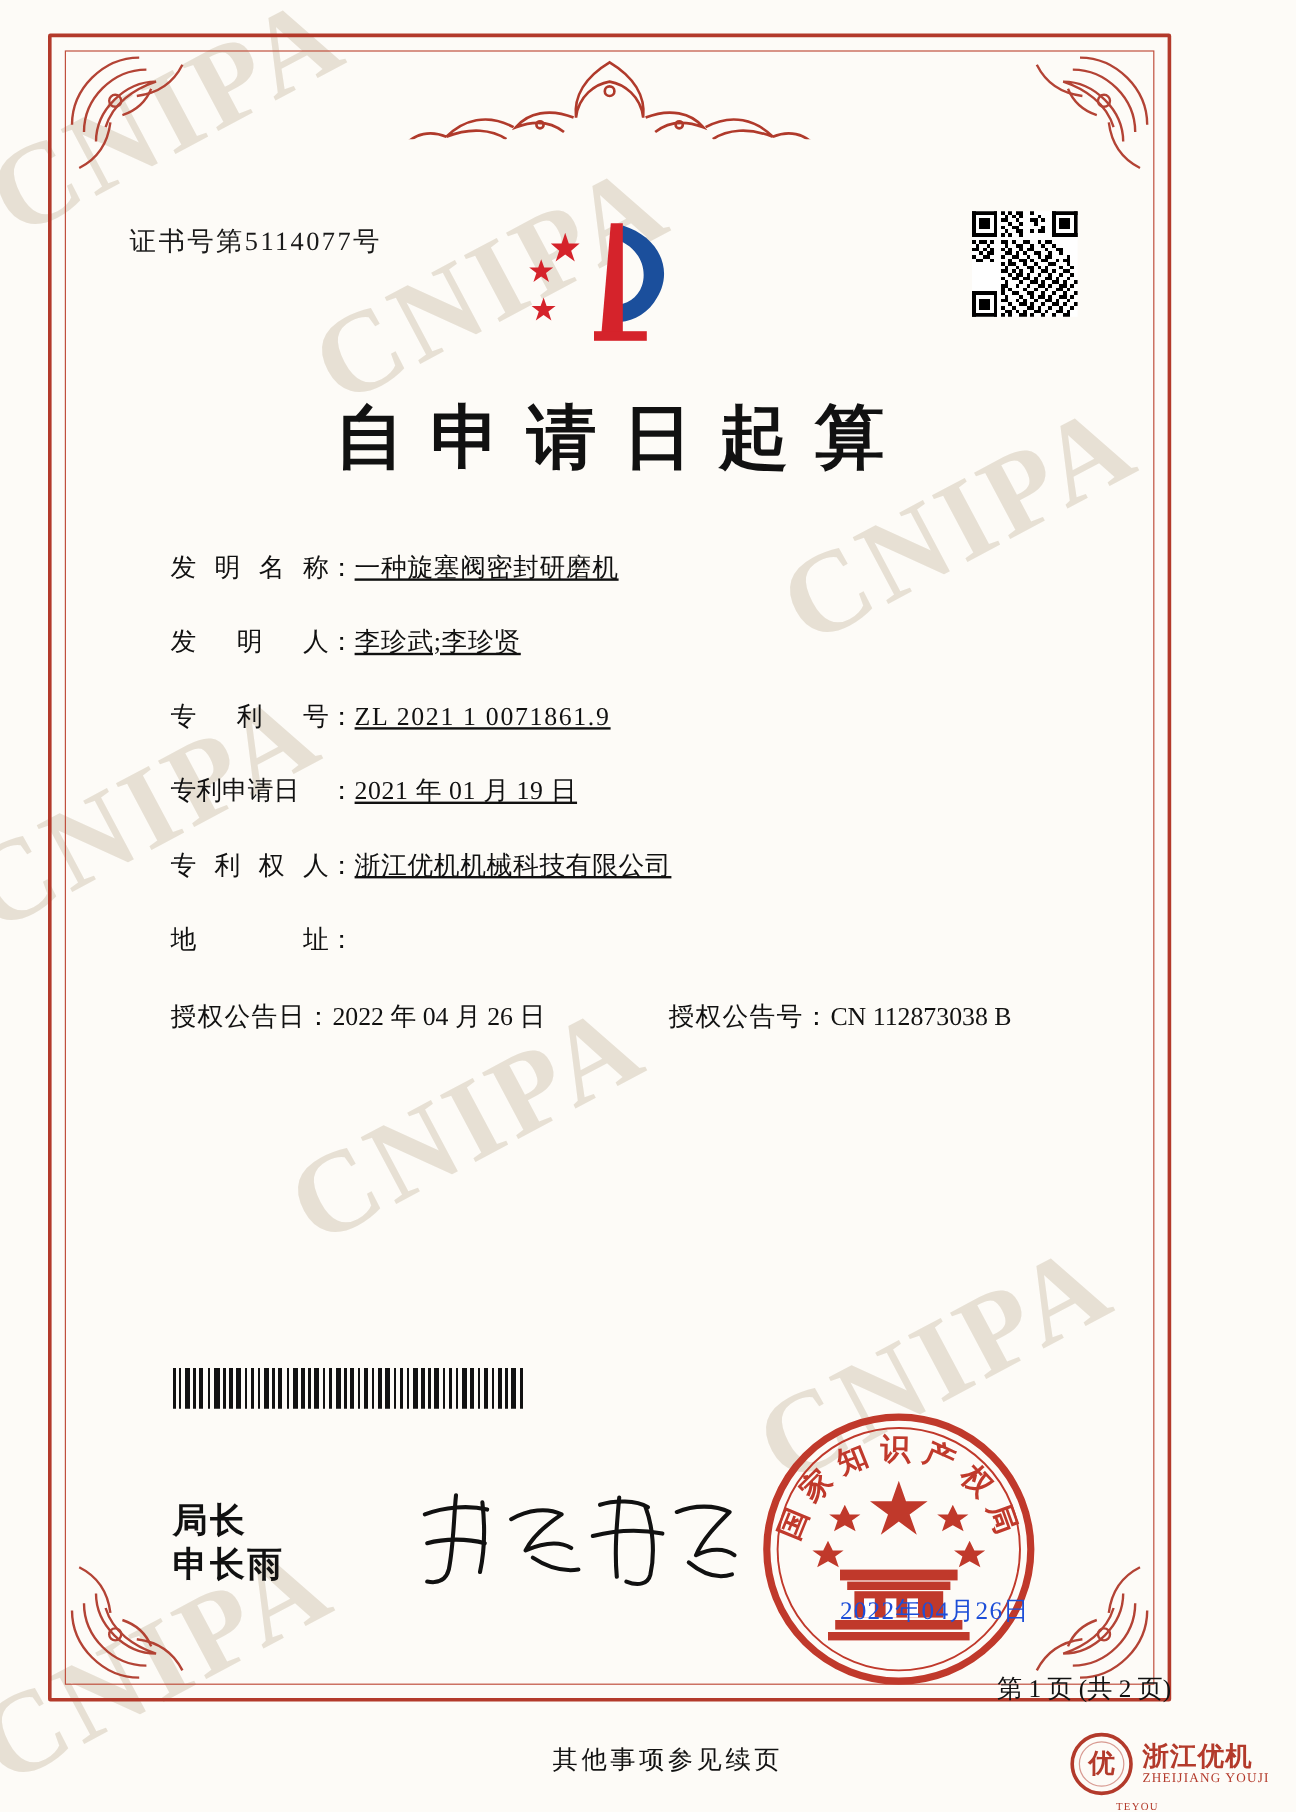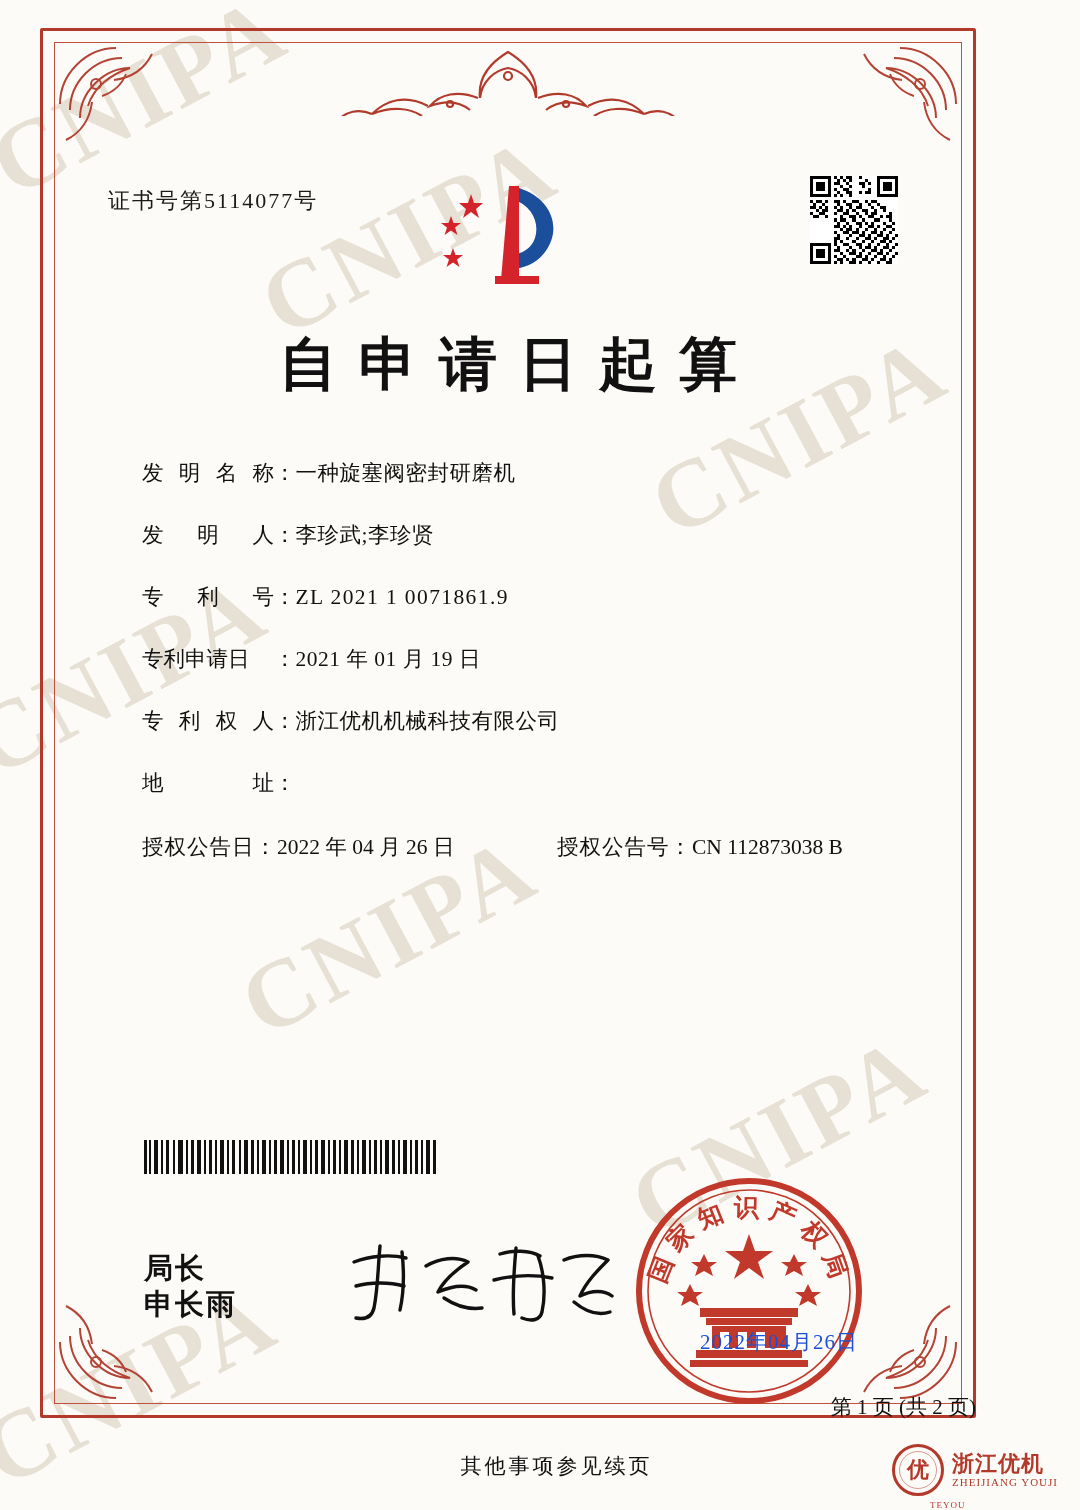--- a/index.html
+++ b/index.html
@@ -107,21 +107,21 @@
   }
   .f-label{
     width:132px;
     flex:0 0 132px;
     display:flex;
     justify-content:space-between;
     letter-spacing:0;
   }
   .f-label span{display:inline-block;}
   .f-colon{flex:0 0 14px;}
-  .f-value{flex:1;letter-spacing:.5px;}
+  .f-value{flex:1;letter-spacing:.5px;text-decoration:underline;}
   .f-value.mono{font-family:"Liberation Serif", serif;letter-spacing:1.4px;}
 
   .field-row2{
     display:flex;
     align-items:baseline;
     margin-bottom:26px;
   }
   .fr-left{display:flex;align-items:baseline;width:415px;}
   .fr-right{display:flex;align-items:baseline;}
   .fr-label{letter-spacing:1px;}

